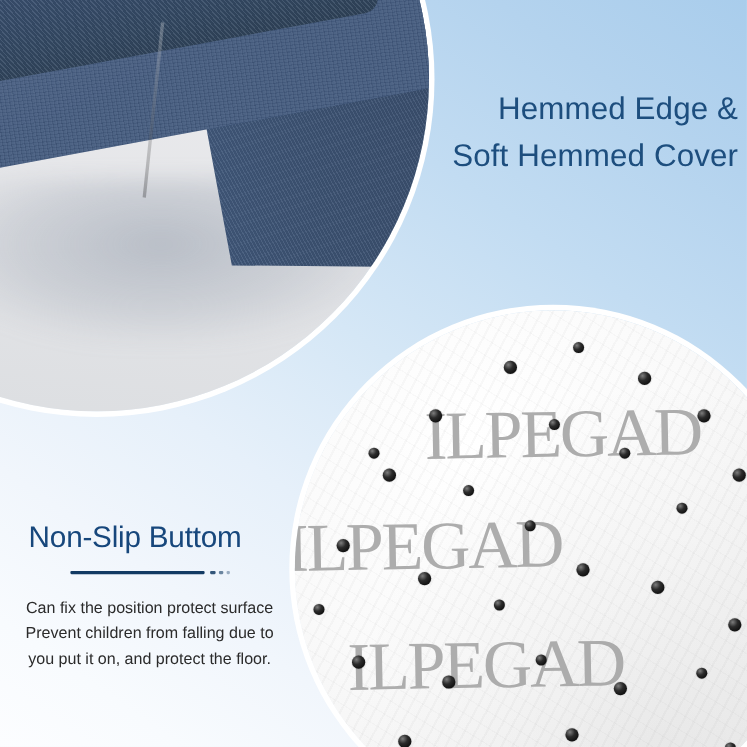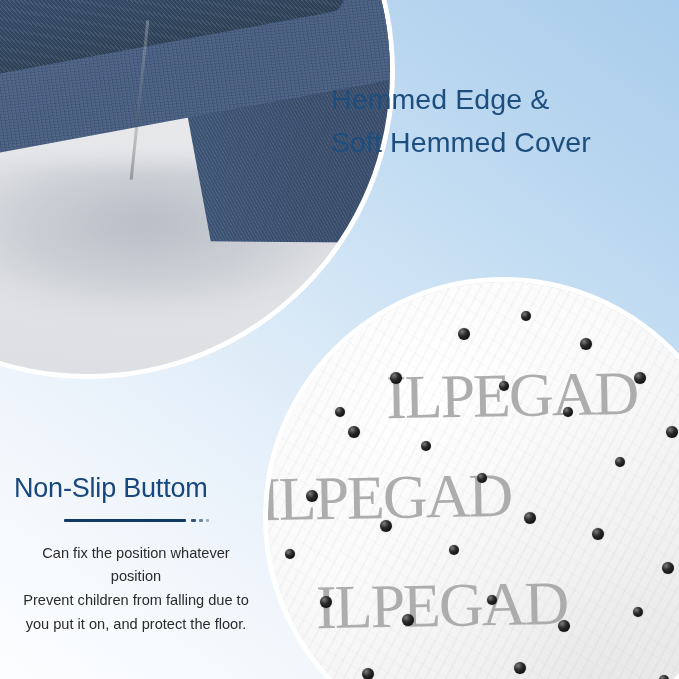--- a/index.html
+++ b/index.html
@@ -240,20 +240,21 @@
       #7d7d7d 0%, #2b2b2b 38%, #141414 70%, #0b0b0b 100%);
     box-shadow: 0 0 1px rgba(0,0,0,.5);
   }
 
   
   #heading-top {
     position: absolute;
     right: 8px;
     top: 78px;
     width: 340px;
+    text-align: right;
     color: #1d4e7e;
     font-size: 28.5px;
     line-height: 1.52;
     font-weight: 400;
     letter-spacing: .1px;
   }
   #heading-top .hl { display: block; white-space: nowrap; }
 
   #feature-block {
     position: absolute;
@@ -263,21 +264,21 @@
     text-align: center;
   }
   #feature-title {
     color: #17477c;
     font-size: 27px;
     line-height: 1.1;
     font-weight: 400;
     letter-spacing: -.2px;
     margin: 0 0 6px 0;
     text-align: left;
-    padding-left: 14px;
+    padding-left: 26px;
   }
 
   .divider-wrap {
     position: relative;
     height: 18px;
     margin: 8px 0 12px 0;
     display: flex;
     align-items: center;
     justify-content: center;
   }
@@ -388,19 +389,19 @@
     <div class="divider-wrap">
       <span class="divider-line"></span>
       <span class="divider-dots">
         <i></i>
         <i></i>
         <i></i>
       </span>
     </div>
 
     <div id="feature-body">
-      <span>Can fix the position whatever position</span>
+      <span>Can fix the position protect surface</span>
       <span>Prevent children from falling due to</span>
       <span>you put it on, and protect the floor.</span>
     </div>
   </div>
 
 </div>
 
 </body></html>

